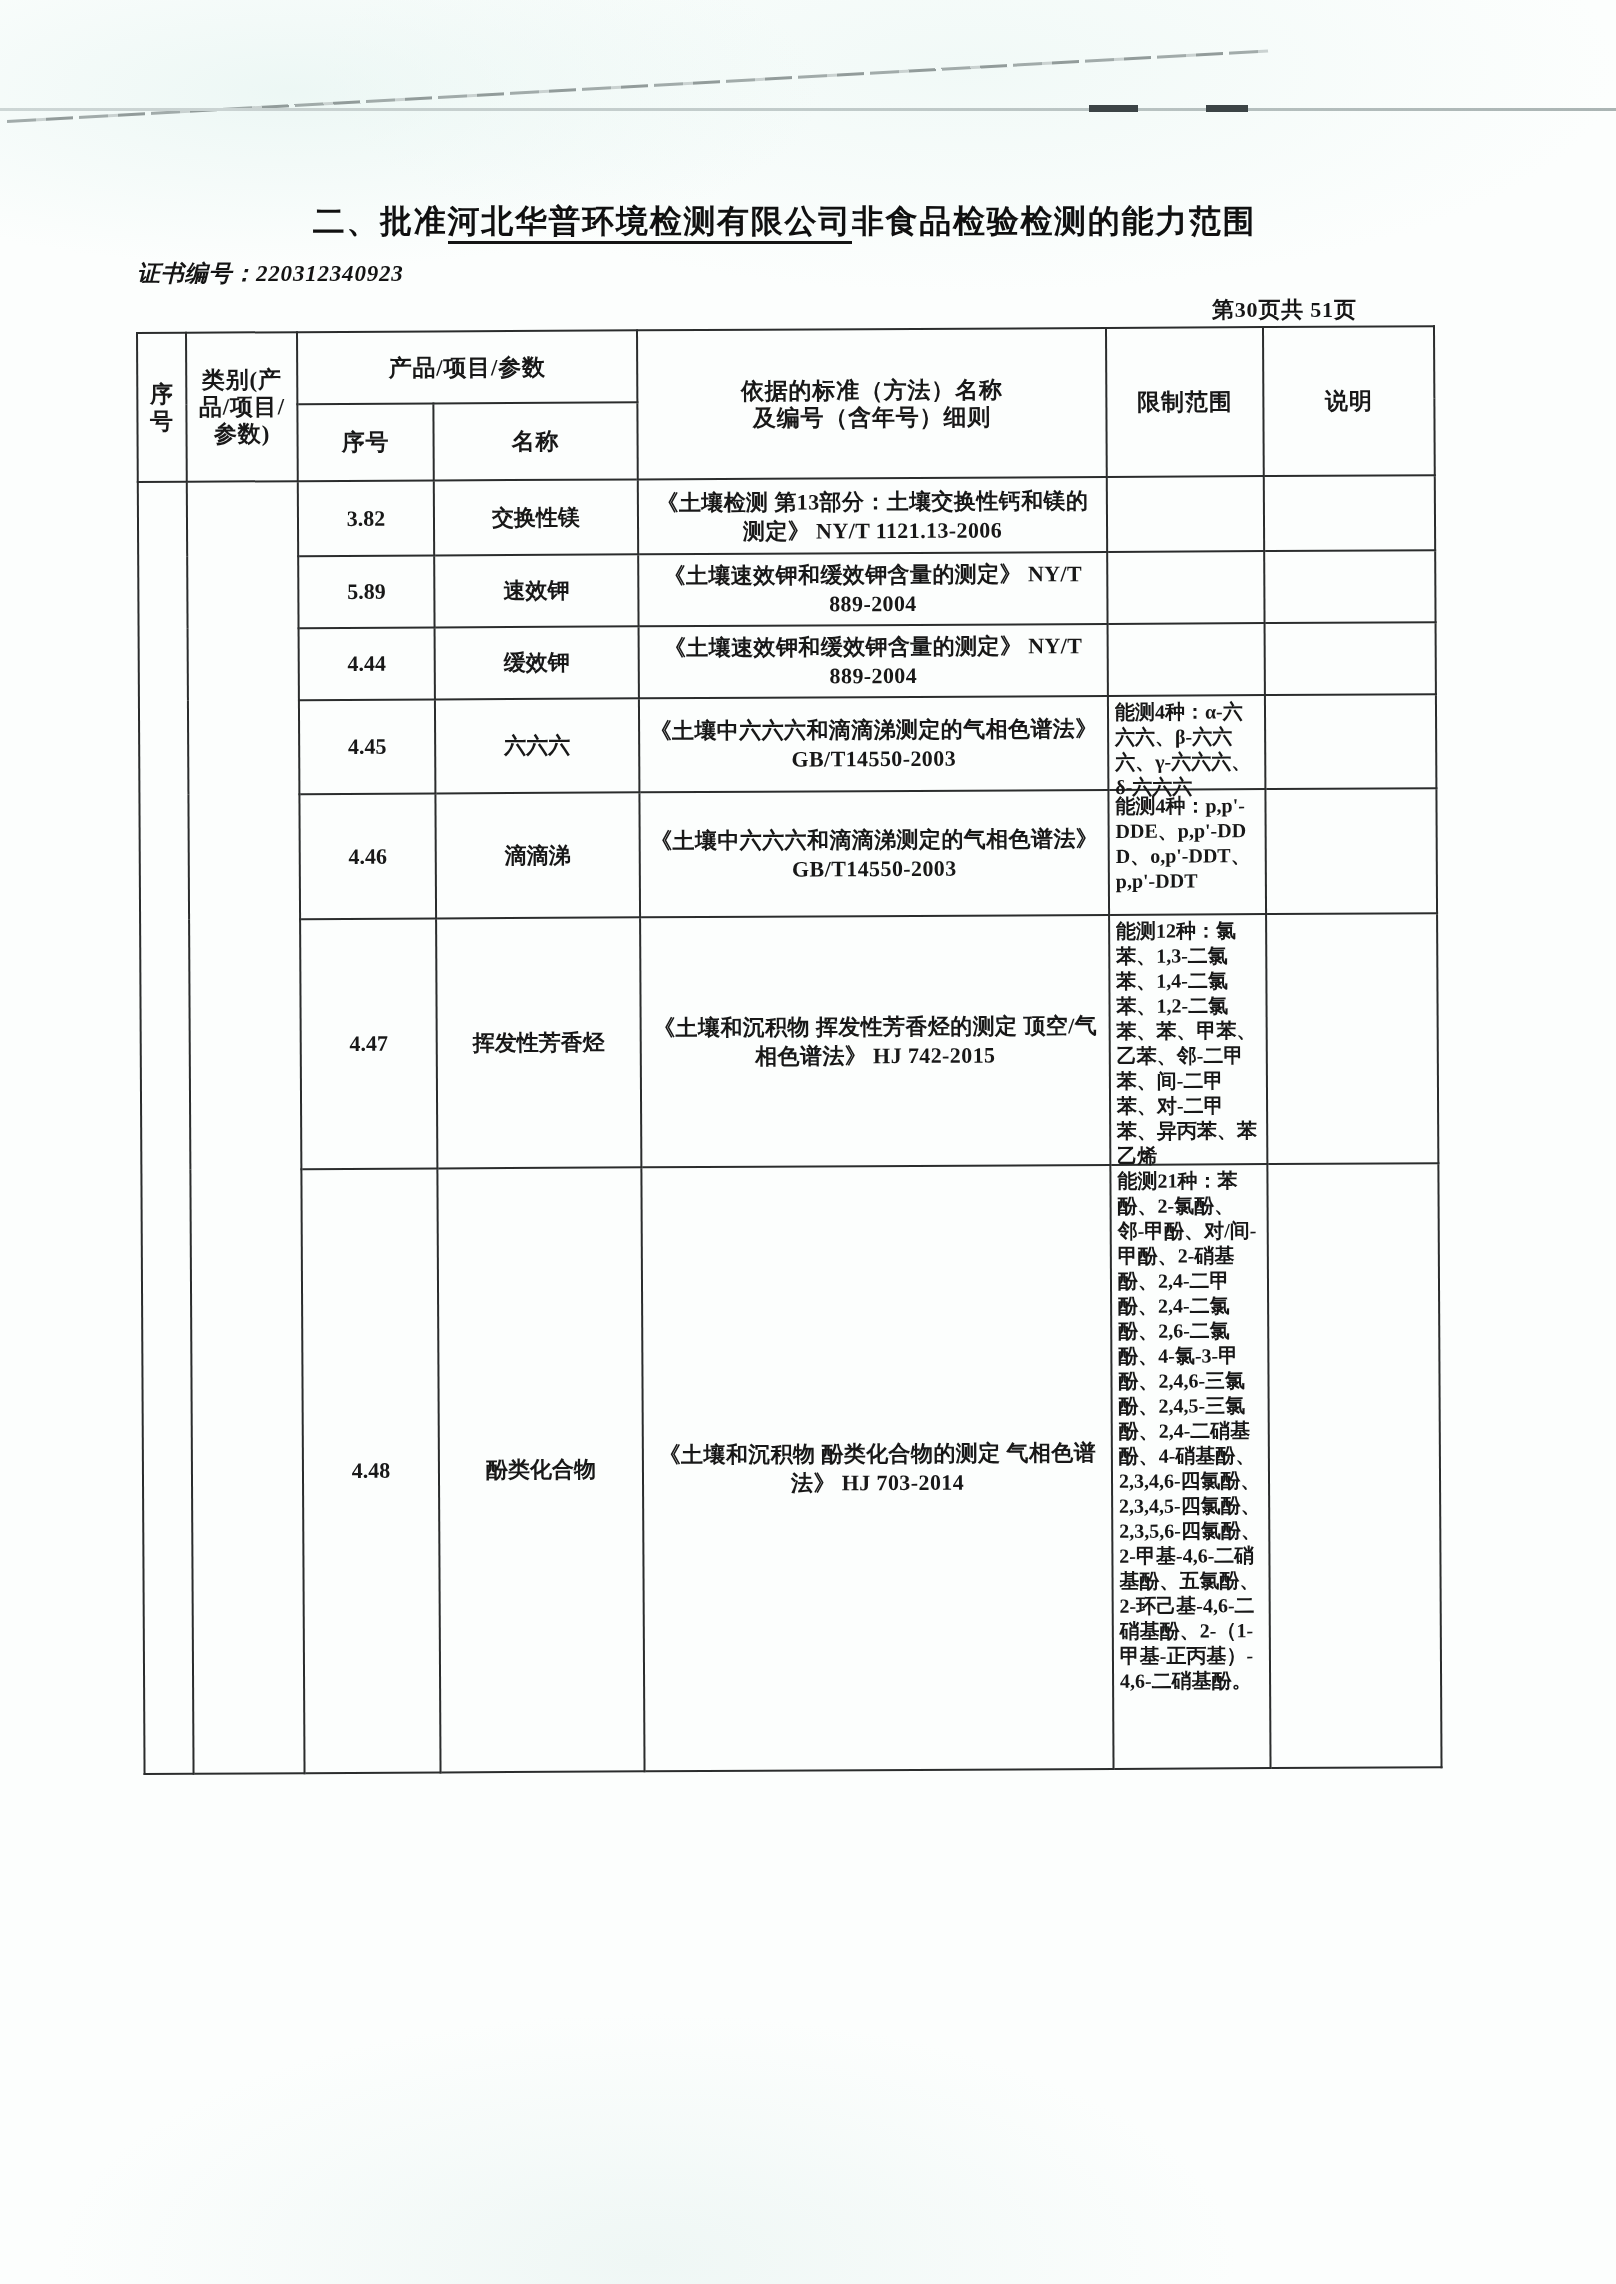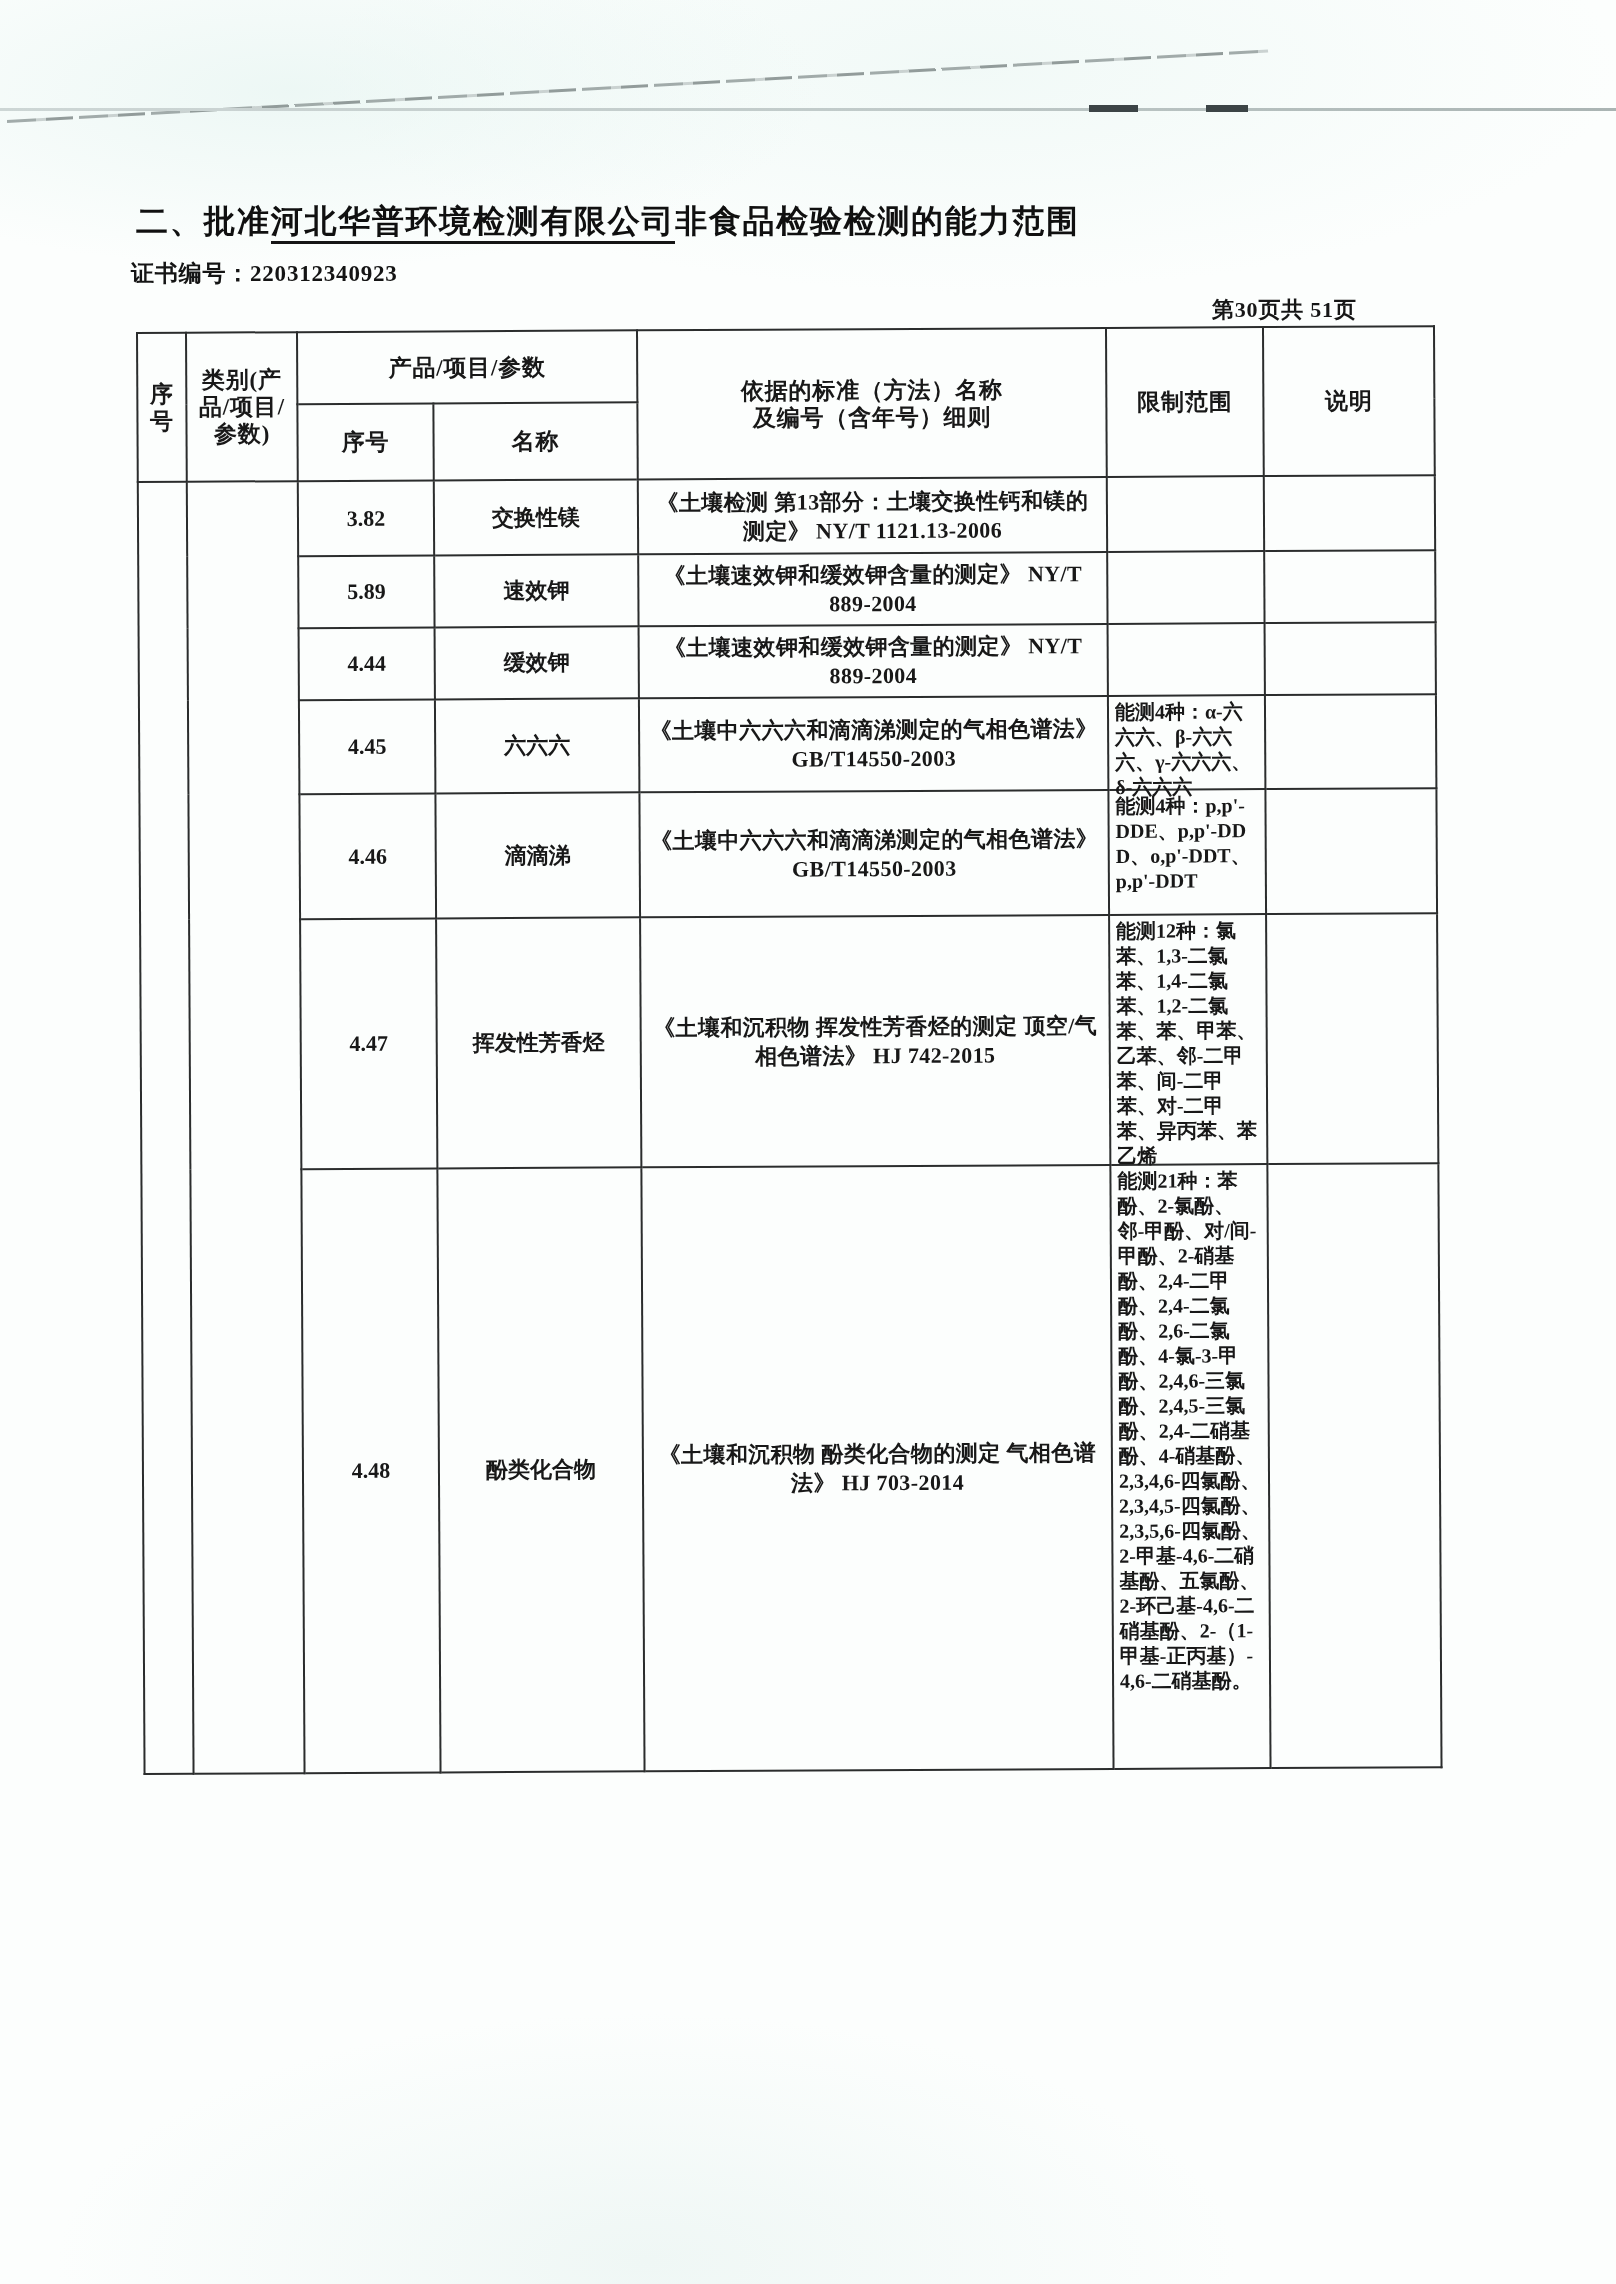--- a/index.html
+++ b/index.html
@@ -30,26 +30,26 @@
   .thin-line {
     position:absolute; top:108px; left:0; width:1616px; height:2.5px;
     background:linear-gradient(90deg,#cdd6d5 0%, #c0cac9 55%, #aab4b3 100%);
   }
   .thin-dash { position:absolute; height:6.7px; background:#3c4446; top:105px; }
   .thin-dash.d1 { left:1089px; width:49px; }
   .thin-dash.d2 { left:1206px; width:42px; }
 
   .page-title {
     position:absolute; top:200px; left:136px; width:1297px;
-    text-align:left; font-size:32px; font-weight:700; letter-spacing:1.7px;
+    text-align:center; font-size:32px; font-weight:700; letter-spacing:1.7px;
     color:#101010; white-space:nowrap;
   }
   .page-title .company { border-bottom:3.4px solid #151515; padding-bottom:1.7px; }
 
-  .meta { position:absolute; left:131px; font-size:23px; font-weight:700; color:#141414; letter-spacing:0.8px; }
+  .meta { position:absolute; left:137px; font-size:23px; font-weight:700; color:#141414; letter-spacing:0.8px;font-style:italic; }
   .meta.cert { top:258px; }
   .meta.addr { top:296px; }
   .page-indicator {
     position:absolute; top:295px; left:1212px; width:223px;
     font-size:22px; font-weight:700; letter-spacing:0.8px;
   }
 
   table.cap-table {
     position:absolute; top:332px; left:136px;
     width:1297px; border-collapse:collapse; table-layout:fixed;

